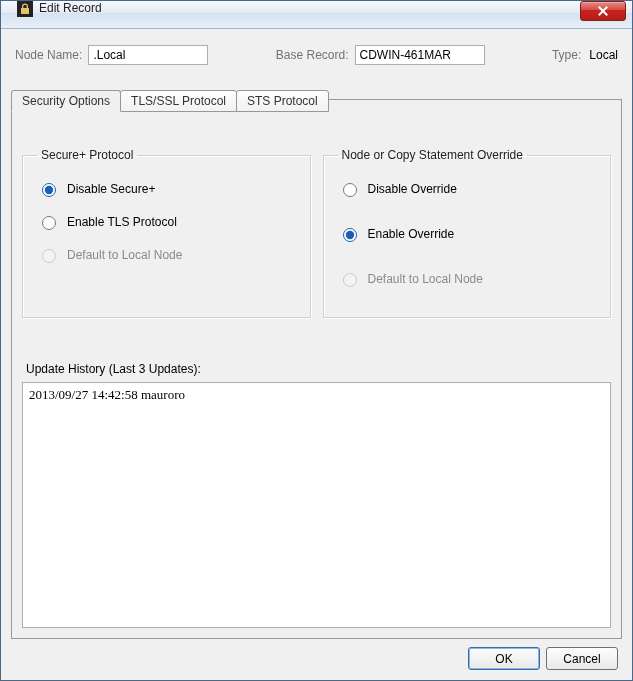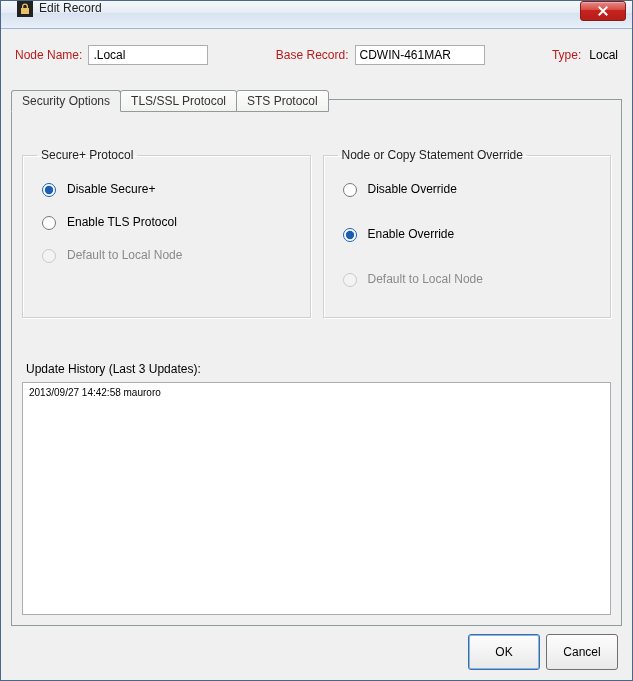--- a/index.html
+++ b/index.html
@@ -74,21 +74,21 @@
     display: flex;
     flex-direction: column;
   }
 
   .info-row {
     display: flex;
     align-items: center;
     gap: 6px;
     padding: 6px 4px 12px 4px;
   }
-  .info-row label { color: #b91c1c; }
+  .info-row label { color: #737373; }
   .text-input {
     border: 1px solid #abadb3;
     background: #fff;
     height: 20px;
     padding: 1px 4px;
     font-family: inherit;
     font-size: 12px;
   }
   .node-name-input { width: 120px; }
   .base-record-input { width: 130px; }
@@ -162,36 +162,36 @@
     gap: 6px;
   }
   .timeout-input { width: 42px; text-align: left; }
 
   .history-label { margin: 44px 0 6px 4px; }
   .history-box {
     border: 1px solid #abadb3;
     background: #fff;
     flex: 1;
     padding: 4px 6px;
-    font-family: Liberation Sans, sans-serif;
-    font-size: 10px;
+    font-family: Liberation Serif, serif;
+    font-size: 13px;
     overflow: auto;
     min-height: 130px;
     white-space: pre;
   }
 
   .button-row {
     display: flex;
     justify-content: flex-end;
     gap: 6px;
     padding: 8px 4px 0 0;
   }
   .btn {
     min-width: 72px;
-    height: 36px;
+    height: 23px;
     border: 1px solid #707070;
     background: linear-gradient(to bottom, #fdfdfd, #e9e9e9);
     border-radius: 3px;
     font-family: inherit;
     font-size: 12px;
     padding: 0 10px;
   }
   .btn.default {
     border: 1px solid #3b6ea5;
     box-shadow: 0 0 0 1px #8ab4e8 inset;

